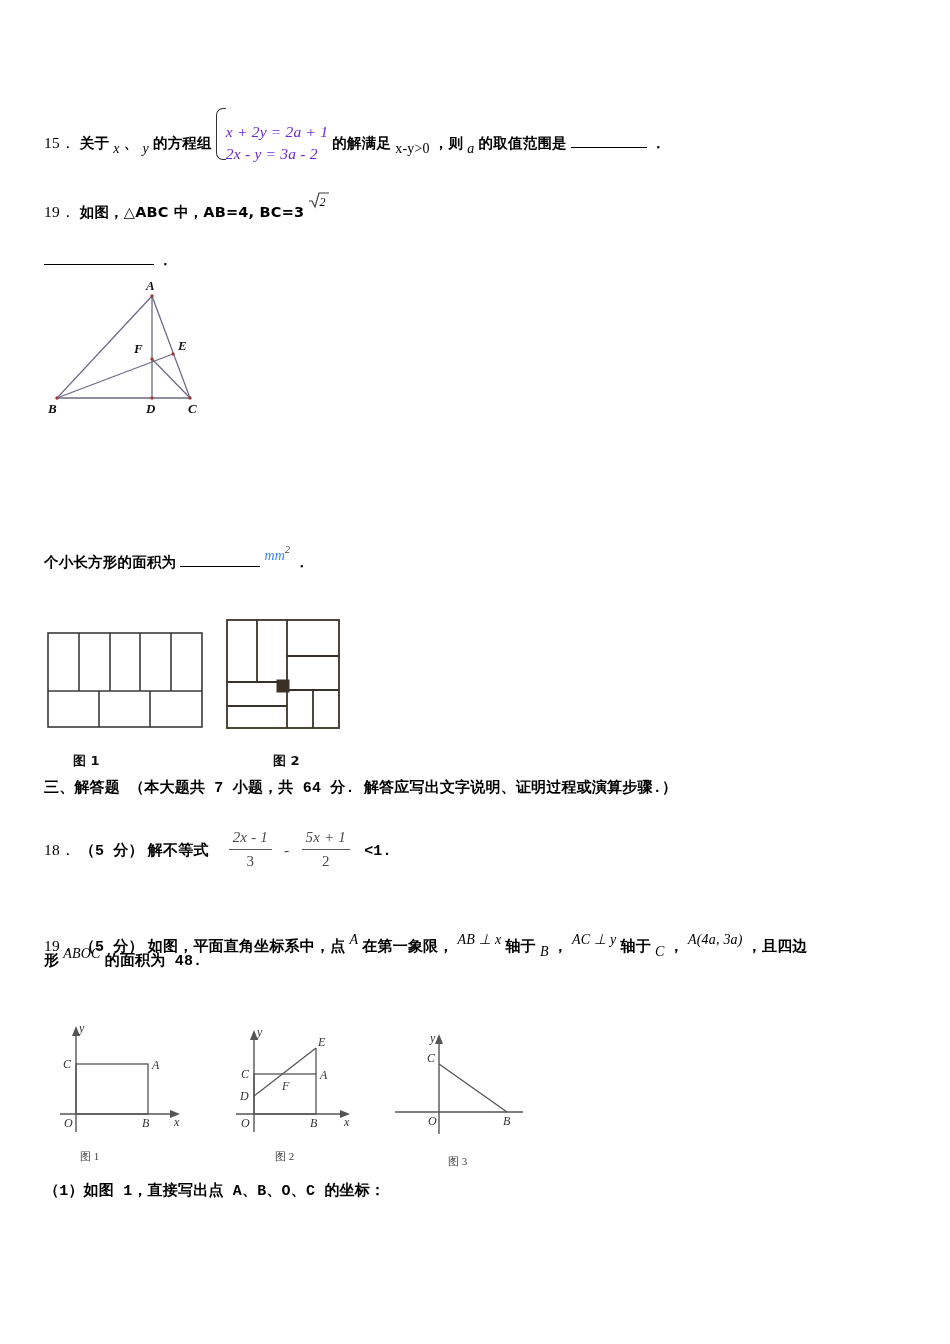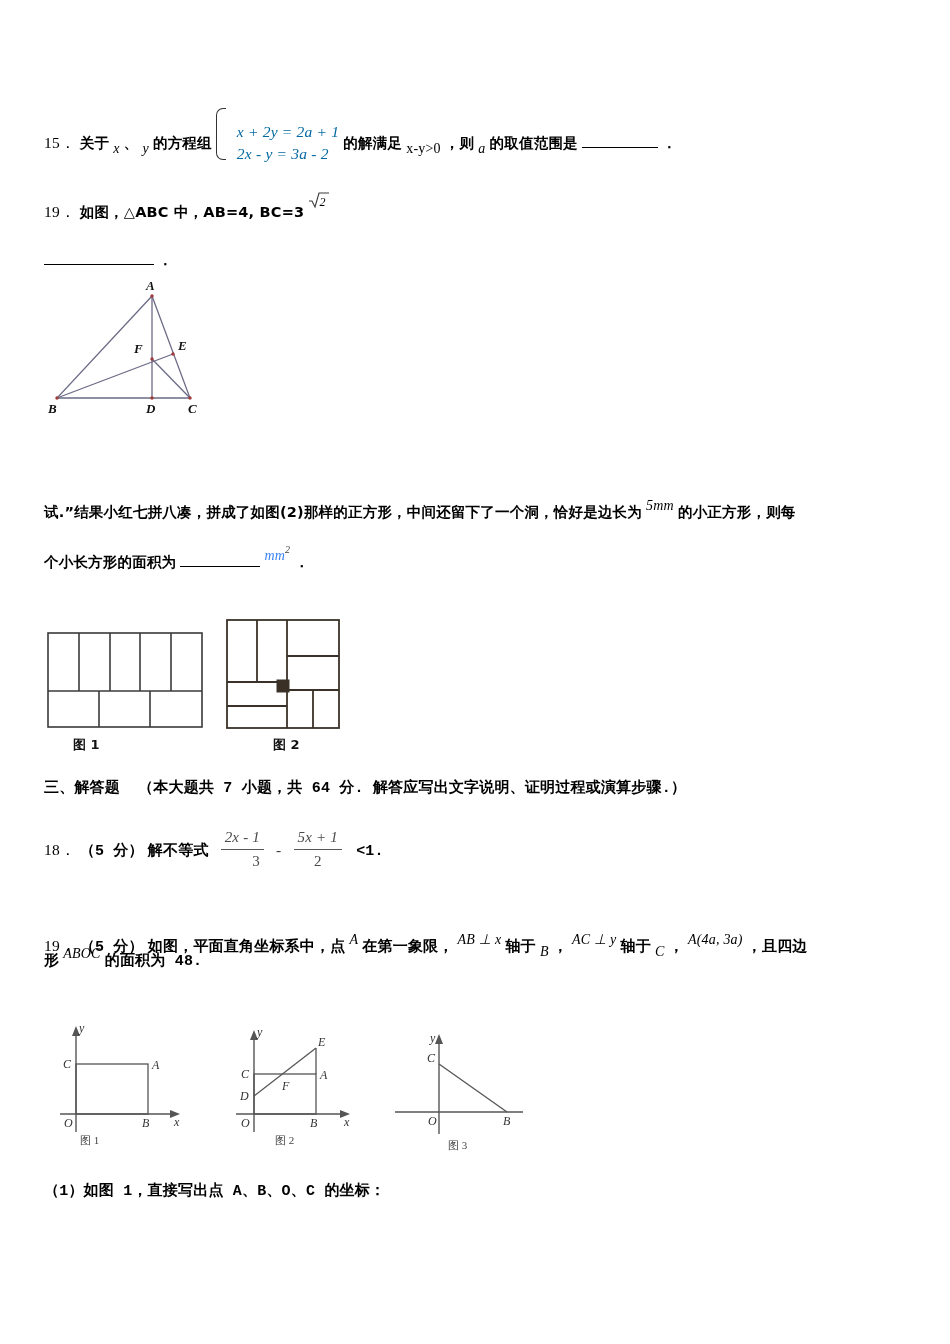--- a/index.html
+++ b/index.html
@@ -116,34 +116,34 @@
     border-left: 1.3px solid #333;
     border-top: 1.3px solid #333;
     border-bottom: 1.3px solid #333;
     border-radius: 7px 0 0 7px;
   }
   .eqsys .row {
     display: block;
     font-family: "Liberation Serif", serif;
     font-style: italic;
     font-size: 15.5px;
-    color: #0369a1;
+    color: #6d28d9;
     line-height: 1.45;
     white-space: nowrap;
-    margin-left: 11px;
   }
 
   
   .figbox { position: absolute; }
   .figcap {
     position: absolute;
     font-family: "DejaVu Sans", sans-serif;
     font-weight: 700;
     font-size: 13px;
     color: #111;
+    margin-top: 16px;
   }
   .figcap.small {
     font-family: "Liberation Serif", serif;
     font-weight: normal;
     font-size: 11px;
     color: #444;
   }
 
   svg { display: block; overflow: visible; }
   .lbl {
@@ -220,25 +220,20 @@
 
       <text class="lbl" x="98" y="10">A</text>
       <text class="lbl" x="0" y="133">B</text>
       <text class="lbl" x="140" y="133">C</text>
       <text class="lbl" x="98" y="133">D</text>
       <text class="lbl" x="130" y="70">E</text>
       <text class="lbl" x="86" y="73">F</text>
     </svg>
   </div>
 
-  <div class="qline" style="left:44px; top:500px;">
-    <span class="cn">试.”结果小红七拼八凑，拼成了如图(2)那样的正方形，中间还留下了一个洞，恰好是边长为</span>
-    <span class="sup-var">5mm</span>
-    <span class="cn">的小正方形，则每</span>
-  </div>
   <div class="qline" style="left:44px; top:550px;">
     <span class="cn">个小长方形的面积为</span>
     <span class="blank" style="width:80px;"></span>
     <span class="sup-var" style="color:#3b82f6;">mm</span><span style="position:relative; top:-14px; font-size:10px; font-style:italic; color:#444;">2</span>
     <span class="cn">．</span>
   </div>
 
   <div class="figbox" style="left:47px; top:632px;">
     <svg width="156" height="96" viewBox="0 0 156 96">
       <rect x="1" y="1" width="154" height="94" fill="#ffffff" stroke="#3a3a3a" stroke-width="1.6"></rect>
@@ -268,28 +263,28 @@
 
       <line x1="2" y1="88" x2="62" y2="88" stroke="#3a3228" stroke-width="1.8"></line>
 
       <rect x="52" y="62" width="12" height="12" fill="#3b3026" stroke="#3a3228" stroke-width="1"></rect>
     </svg>
   </div>
   <div class="figcap" style="left:273px; top:736px;">图 2</div>
 
   <div class="qline" style="left:44px; top:775px;">
     <span class="cnb">三、解答题</span>
-    <span class="cnb" style="margin-left:14px;">（本大题共 7 小题，共 64 分. 解答应写出文字说明、证明过程或演算步骤.）</span>
+    <span class="cnb" style="margin-left:5px;">（本大题共 7 小题，共 64 分. 解答应写出文字说明、证明过程或演算步骤.）</span>
   </div>
 
   <div class="qline" style="left:44px; top:828px;">
     <span class="qnum">18．</span>
     <span class="cnb">（5 分）</span>
     <span class="cnb">解不等式</span>
-    <span class="frac" style="margin-left:8px;text-align:right;">
+    <span class="frac" style="margin-left:16px;">
       <span class="num">2x - 1</span>
       <span class="den">3</span>
     </span>
     <span class="mn" style="margin:0 8px; color:#3a3a3a;">-</span>
     <span class="frac">
       <span class="num">5x + 1</span>
       <span class="den">2</span>
     </span>
     <span class="cnb" style="margin-left:10px;">&lt;1.</span>
   </div>

